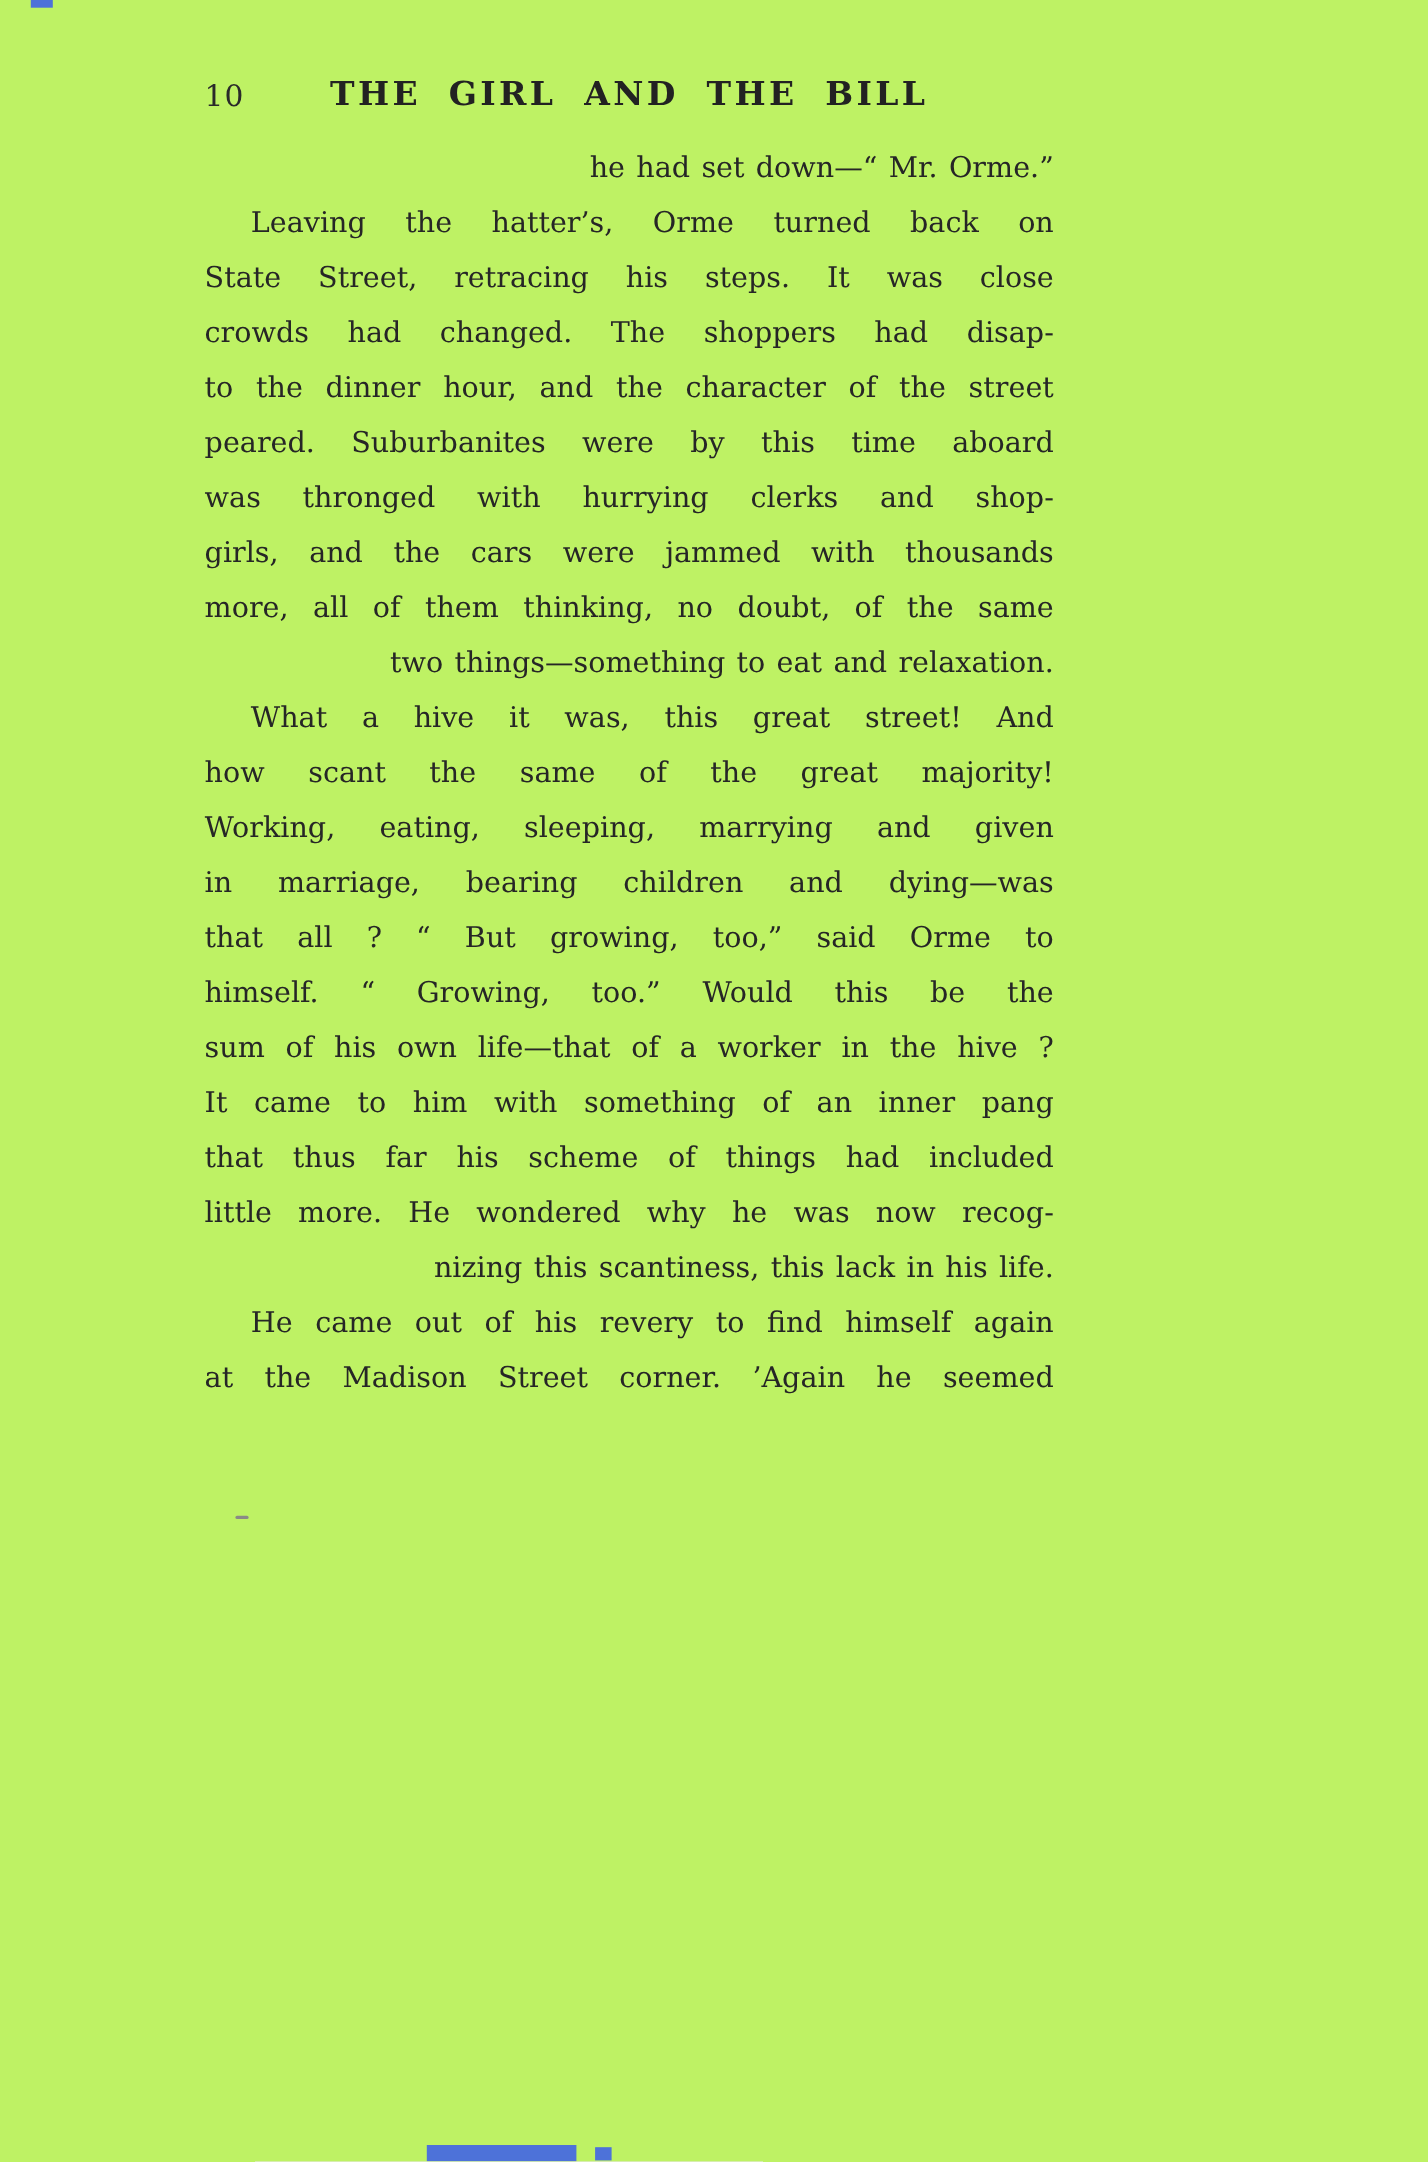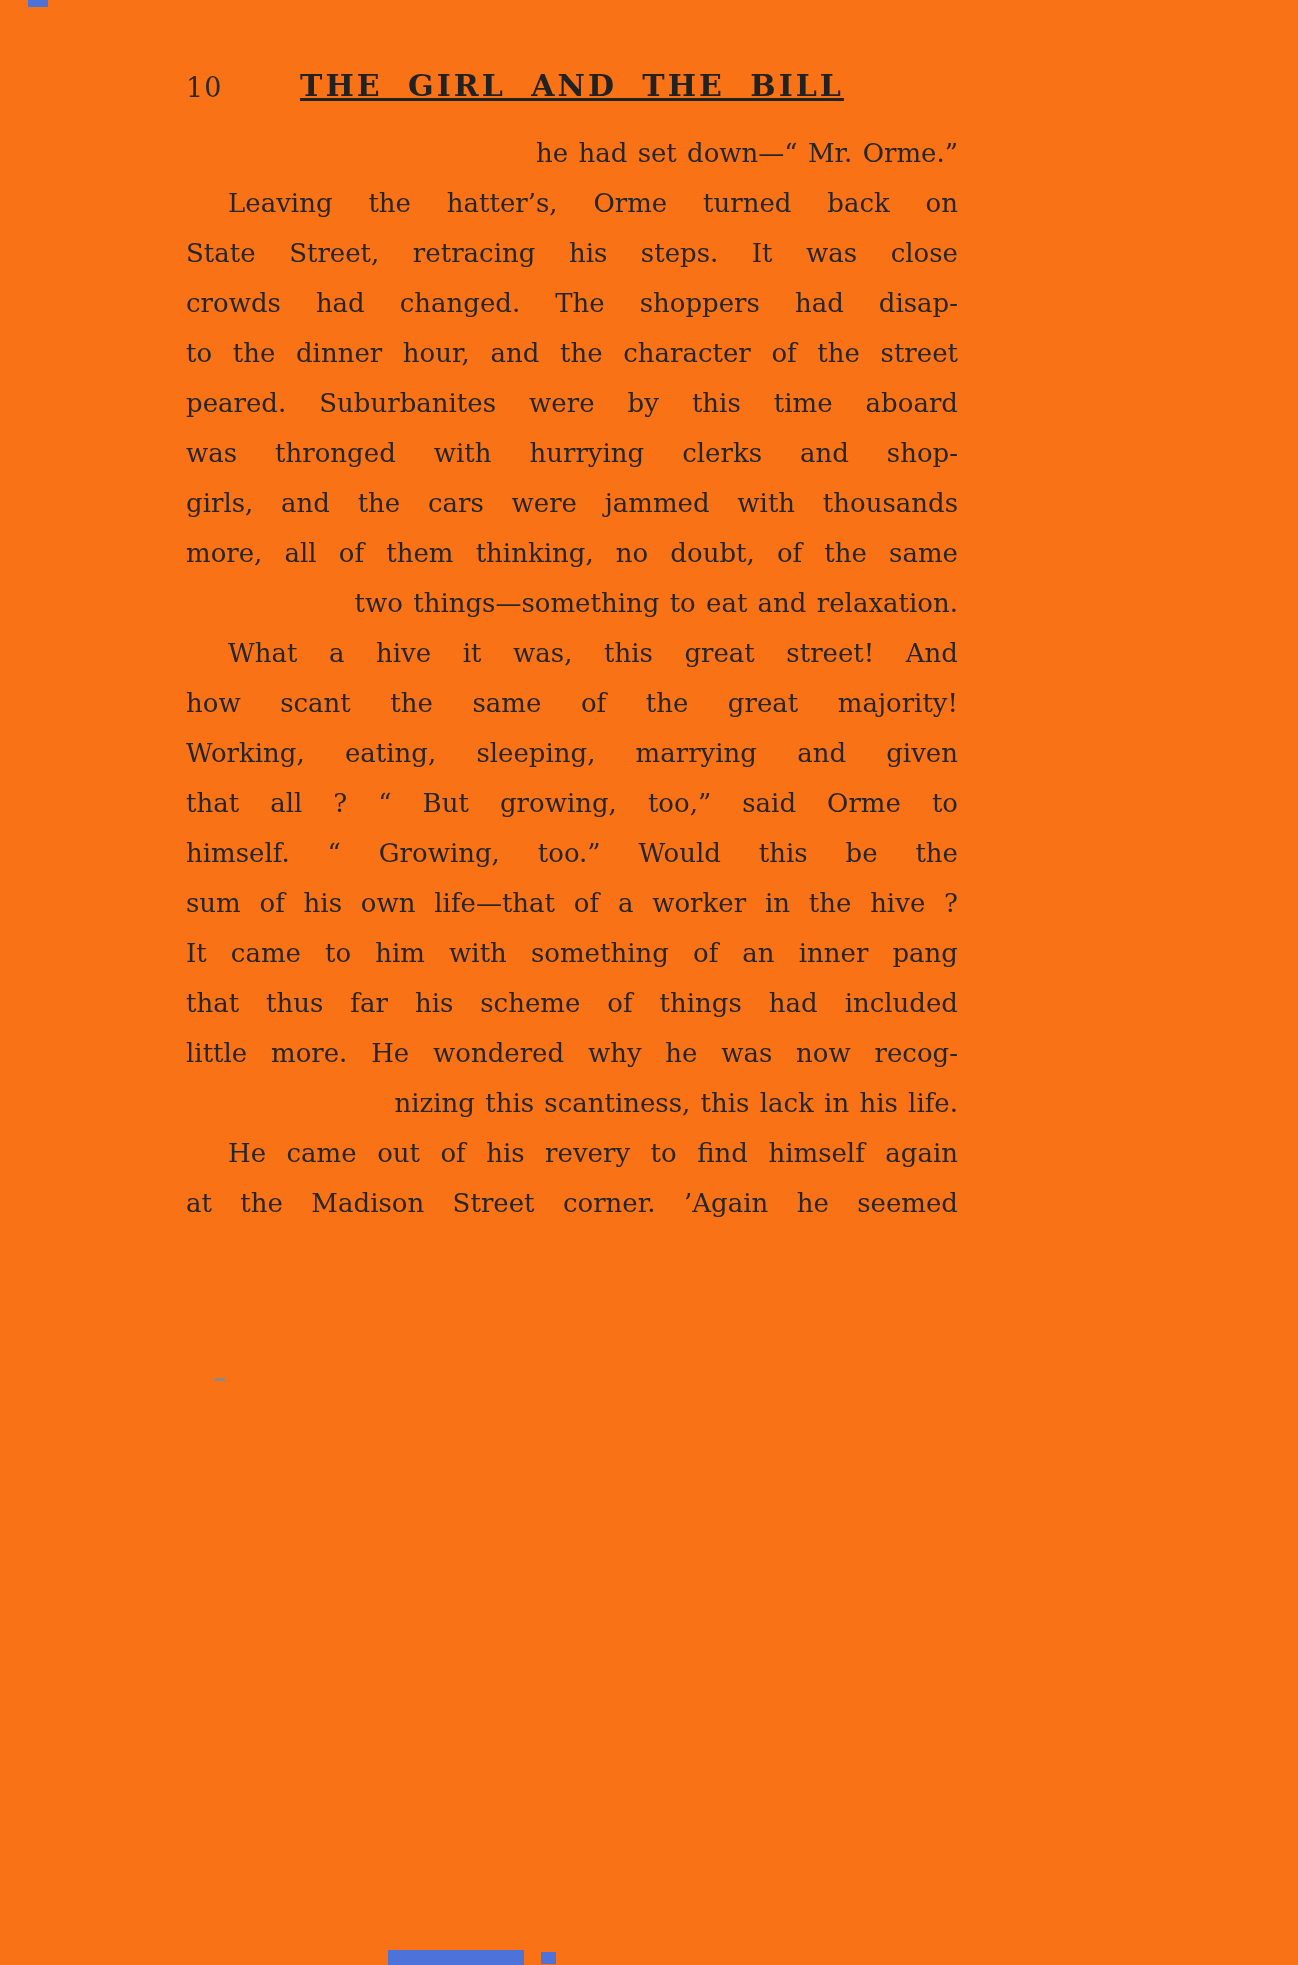--- a/index.html
+++ b/index.html
@@ -5,21 +5,21 @@
   html, body {
     margin: 0;
     padding: 0;
     background: #e9e9e7;
   }
   .page {
     position: relative;
     width: 1298px;
     height: 1965px;
     margin: 0 auto;
-    background: #f97316;
+    background: #bef264;
     font-family: "DejaVu Serif", serif;
     color: #232323;
     overflow: hidden;
   }
   
   .page-header {
     position: absolute;
     top: 68px;
     left: 186px;
     width: 772px;
@@ -34,21 +34,20 @@
     color: #2a2a2a;
   }
   .page-title {
     margin: 0;
     text-align: center;
     font-size: 30px;
     font-weight: bold;
     letter-spacing: 3px;
     word-spacing: 12px;
     color: #222;
-    text-decoration: underline;
   }
   
   .page-body {
     position: absolute;
     left: 186px;
     top: 128px;
     width: 772px;
   }
   .line {
     font-size: 26px;
@@ -105,20 +104,21 @@
       <div class="line justify">crowds had changed. The shoppers had disap-</div>
       <div class="line justify">to the dinner hour, and the character of the street</div>
       <div class="line justify">peared. Suburbanites were by this time aboard</div>
       <div class="line justify">was thronged with hurrying clerks and shop-</div>
       <div class="line justify">girls, and the cars were jammed with thousands</div>
       <div class="line justify">more, all of them thinking, no doubt, of the same</div>
       <div class="line">two things—something to eat and relaxation.</div>
       <div class="line justify indent">What a hive it was, this great street! And</div>
       <div class="line justify">how scant the same of the great majority!</div>
       <div class="line justify">Working, eating, sleeping, marrying and given</div>
+      <div class="line justify">in marriage, bearing children and dying—was</div>
       <div class="line justify">that all ? “ But growing, too,” said Orme to</div>
       <div class="line justify">himself. “ Growing, too.” Would this be the</div>
       <div class="line justify">sum of his own life—that of a worker in the hive ?</div>
       <div class="line justify">It came to him with something of an inner pang</div>
       <div class="line justify">that thus far his scheme of things had included</div>
       <div class="line justify">little more. He wondered why he was now recog-</div>
       <div class="line">nizing this scantiness, this lack in his life.</div>
       <div class="line justify indent">He came out of his revery to find himself again</div>
       <div class="line justify">at the Madison Street corner. ’Again he seemed</div>
     </div>

